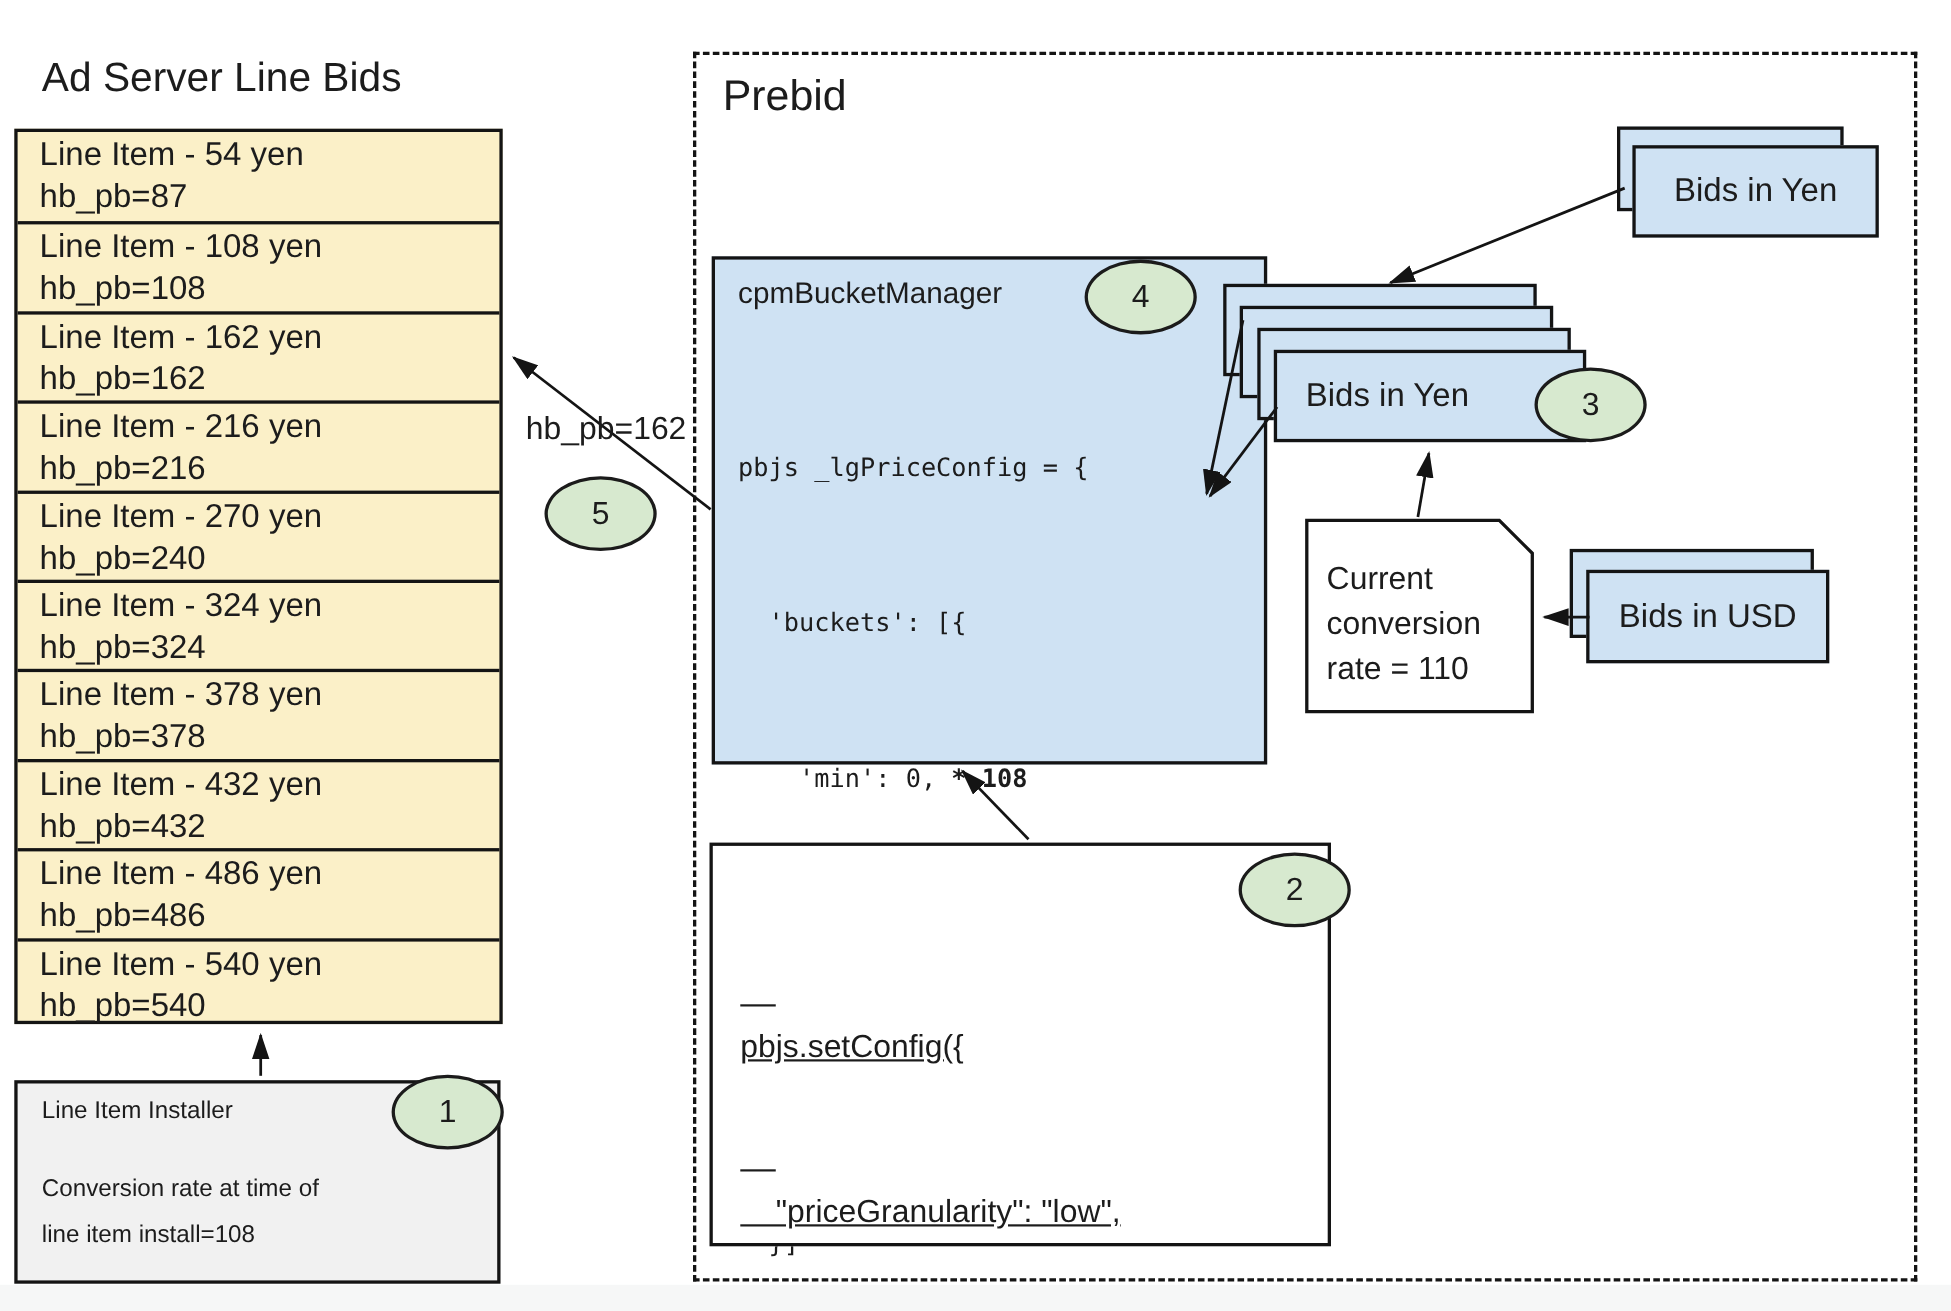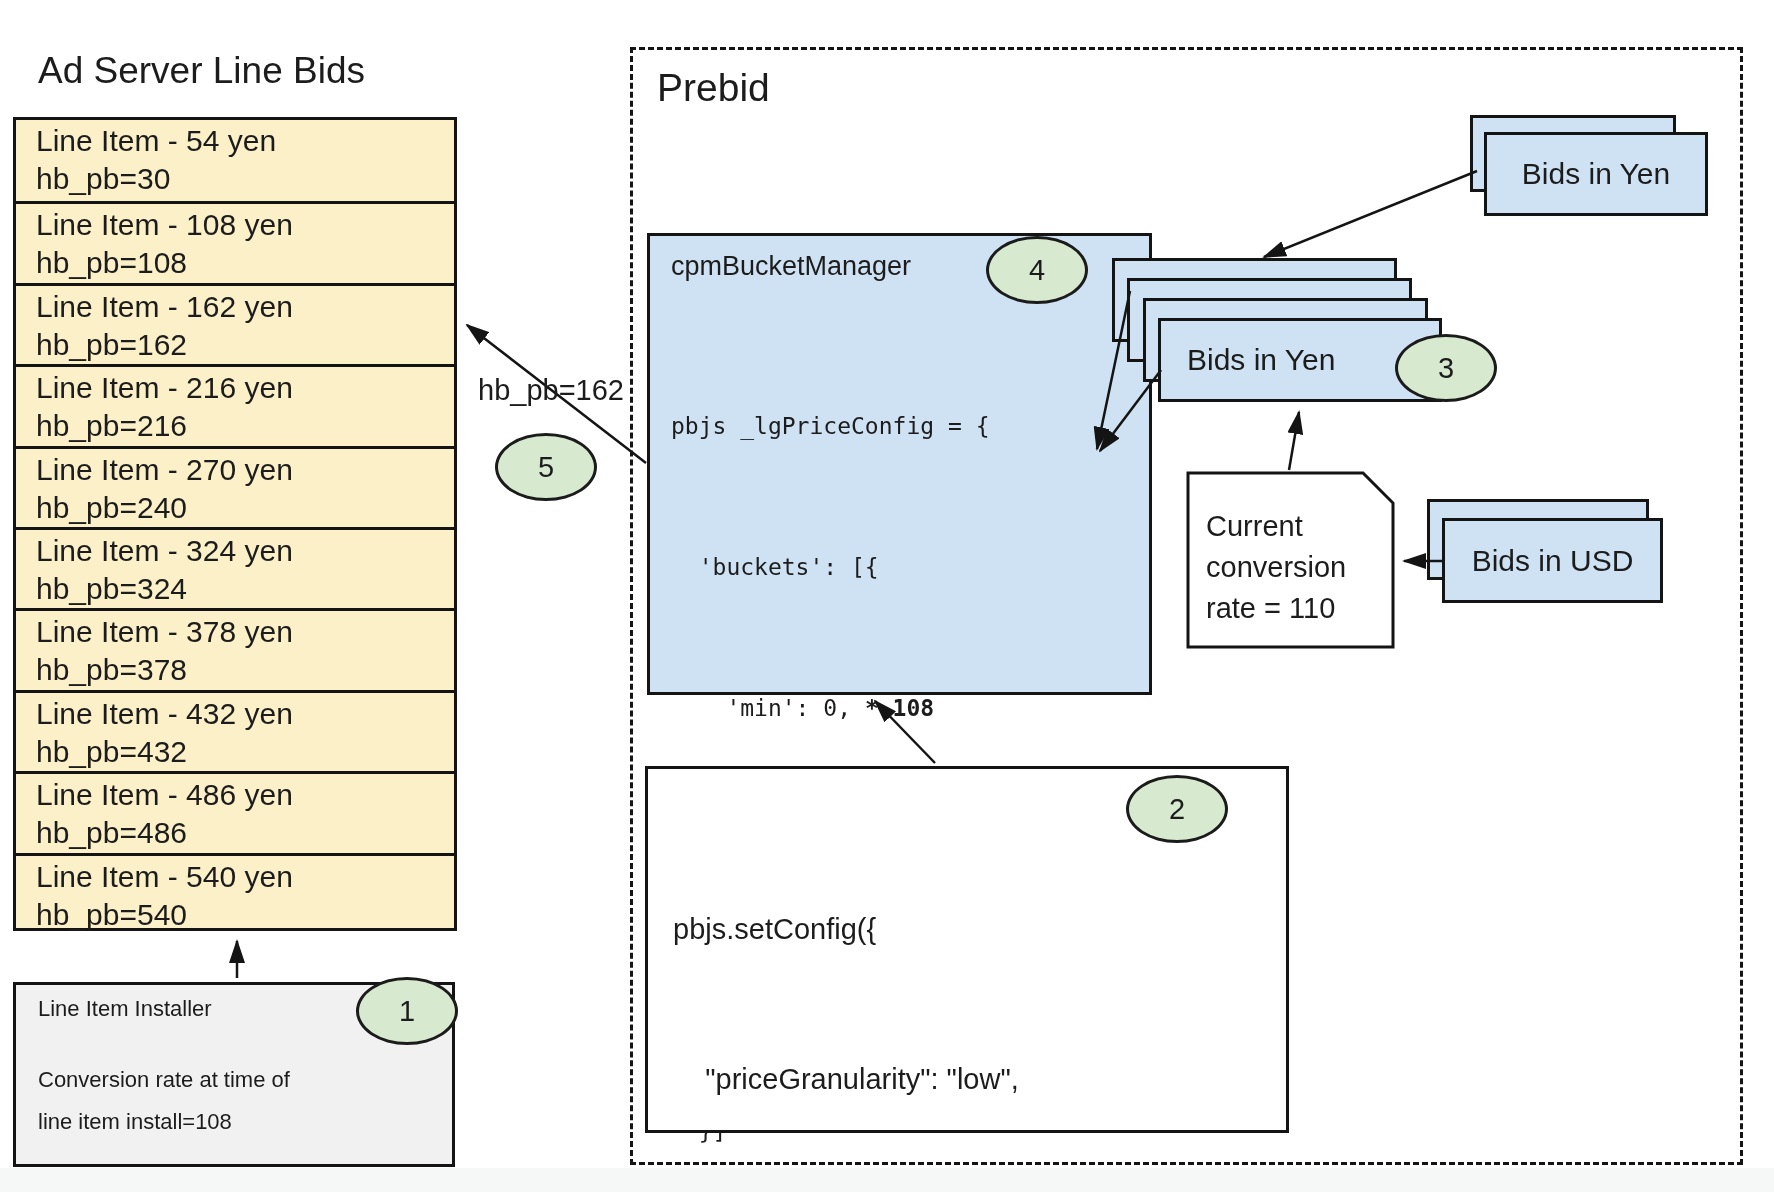--- a/index.html
+++ b/index.html
@@ -21,21 +21,21 @@
 
   
   .prebid-border{left:630px;top:47px;width:1113px;height:1118px;border:3px dashed #141414;z-index:1;}
   .prebid-title{left:657px;top:66px;font-size:39px;z-index:2;}
 
   .cpm{left:647px;top:233px;width:505px;height:462px;background:#CFE2F3;border:3px solid #141414;padding:15px 0 0 21px;z-index:2;}
   .cpm-label{font-size:27px;}
   .cpm-code{margin-top:27px;font-family:"DejaVu Sans Mono",monospace;font-size:23px;line-height:47px;white-space:pre;}
   .cpm-code b{font-weight:bold;text-align:center;}
 
-  .pbjs{left:645px;top:766px;width:644px;height:367px;background:#ffffff;border:3px solid #141414;padding:35px 0 0 25px;font-size:29px;line-height:50px;white-space:pre;z-index:2;}
+  .pbjs{left:645px;top:766px;width:565px;height:367px;background:#ffffff;border:3px solid #141414;padding:58px 0 0 25px;font-size:29px;line-height:50px;white-space:pre;z-index:2;text-decoration:underline;}
 
   .card{position:absolute;box-sizing:border-box;background:#CFE2F3;border:3px solid #141414;z-index:2;}
   .card.center{display:flex;align-items:center;justify-content:center;font-size:30px;}
   .card.leftpad{display:flex;align-items:center;padding-left:26px;font-size:30px;}
 
   .note-text{left:1206px;top:506px;font-size:29px;line-height:41px;z-index:6;}
   .hb-label{left:478px;top:374px;font-size:29px;z-index:6;}
 
   .badge{position:absolute;width:102px;height:68px;border:3px solid #1b1b1b;border-radius:50%;
     background:#D7E9CF;display:flex;align-items:center;justify-content:center;font-size:29px;z-index:6;box-sizing:border-box;}
@@ -47,21 +47,21 @@
 
 <div id="canvas">
 
   <div class="abs footer-strip"></div>
 
   <div class="abs asli-title">Ad Server Line Bids</div>
 
   <div class="abs li-table">
     <div class="li-row">
         <div>Line Item - 54 yen</div>
-        <div>hb_pb=30</div>
+        <div>hb_pb=87</div>
       </div>
     <div class="li-row">
         <div>Line Item - 108 yen</div>
         <div>hb_pb=108</div>
       </div>
     <div class="li-row">
         <div>Line Item - 162 yen</div>
         <div>hb_pb=162</div>
       </div>
     <div class="li-row">

